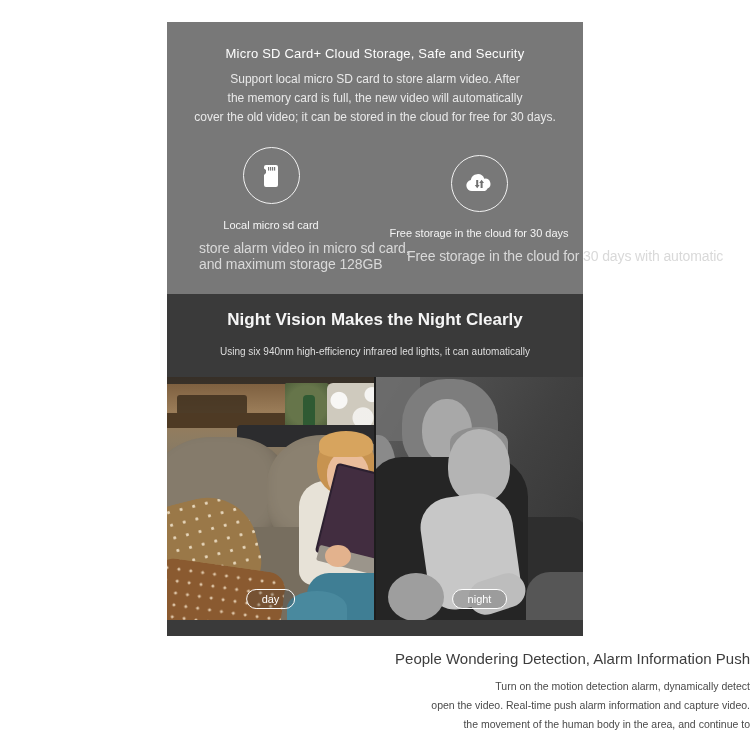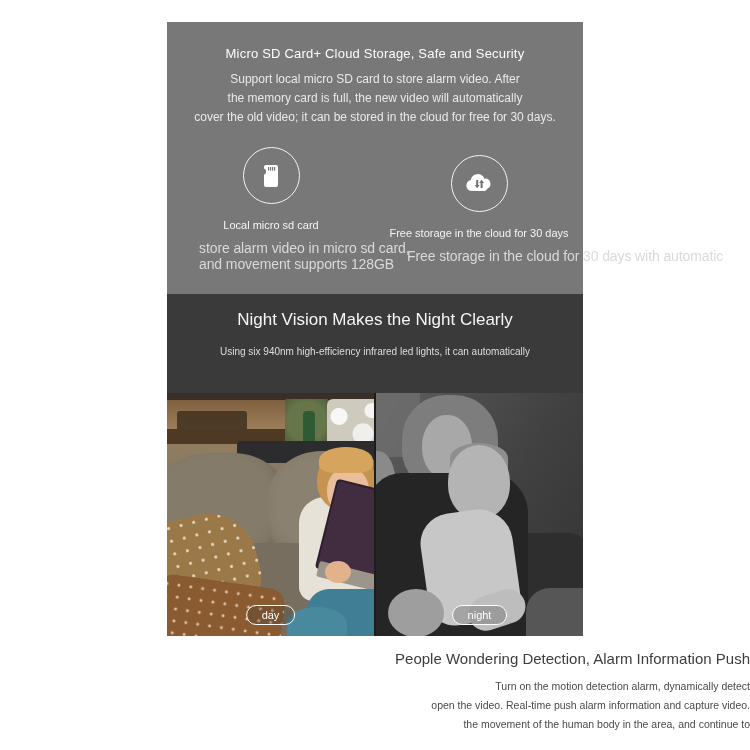--- a/index.html
+++ b/index.html
@@ -18,25 +18,25 @@
 
   .features { display: flex; margin-top: 20px; align-items: center; }
   .feature { width: 50%; text-align: center; }
   .icon-circle { width: 57px; height: 57px; margin: 0 auto; border: 1.5px solid #f2f2f2; border-radius: 50%; display: flex; align-items: center; justify-content: center; }
   .feature-label { margin-top: 15px; font-size: 11px; color: #f4f4f4; white-space: nowrap; }
   .feature-detail { margin-top: 9px; font-size: 14px; line-height: 16px; color: #d9d9d9; letter-spacing: -0.1px; margin-left: 32px; }
   .feature-detail div { white-space: nowrap; }
 
   
   .sec-night { position: relative; width: 100%; height: 342px; background: #3a3a3a; text-align: center; color: #fff; }
-  .sec-night h2 { padding-top: 16px; font-size: 17px; font-weight: 400; color: #f5f5f5; }
+  .sec-night h2 { padding-top: 16px; font-size: 17px; font-weight: 700; color: #f5f5f5; }
   .sec-night .para { margin-top: 12px; font-size: 10px; line-height: 19px; color: #dedede; }
 
   
-  .photo { position: absolute; left: 0; bottom: 0; width: 416px; height: 243px; display: flex; border-radius: 9px; }
+  .photo { position: absolute; left: 0; bottom: 16px; width: 416px; height: 243px; display: flex; border-radius: 9px; }
   .half { position: relative; width: 207px; height: 243px; overflow: hidden; }
   .photo .divider { width: 2px; height: 243px; background: #1d1d1d; }
   .shape { position: absolute; }
 
   
   .d-bg     { inset: 0; background: linear-gradient(180deg, #77593a 0%, #9a7c58 14%, #8d7c62 26%, #7d7466 40%, #7d7466 100%); }
   .d-top    { left: 0; top: 0; width: 100%; height: 7px; background: rgba(34,34,34,.75); }
   .d-shelf  { left: -6px; top: 36px; width: 130px; height: 15px; background: #4e3a24; border-radius: 3px; }
   .d-shelfitems { left: 10px; top: 18px; width: 70px; height: 20px; background: #3a2c1c; border-radius: 3px; opacity: .8; }
   .d-plant  { left: 118px; top: 6px; width: 48px; height: 56px; background: radial-gradient(circle at 45% 40%, #66754a 0 45%, #51603c 70%, transparent 72%); }
@@ -112,21 +112,21 @@
               <path fill="#ffffff" d="M11 4 h9 a2 2 0 0 1 2 2 v18 a2 2 0 0 1 -2 2 h-10 a2 2 0 0 1 -2 -2 v-10 l2 -2 v-3 l-2 -1.5 v-1.5 a2 2 0 0 1 2 -2 z"></path>
               <rect x="12" y="6" width="1.2" height="3.6" fill="#787878"></rect>
               <rect x="14" y="6" width="1.2" height="3.6" fill="#787878"></rect>
               <rect x="16" y="6" width="1.2" height="3.6" fill="#787878"></rect>
               <rect x="18" y="6" width="1.2" height="3.6" fill="#787878"></rect>
             </svg>
           </div>
           <div class="feature-label">Local micro sd card</div>
           <div class="feature-detail">
             <div>store alarm video in micro sd card,</div>
-            <div>and movement supports 128GB</div>
+            <div>and maximum storage 128GB</div>
           </div>
         </div>
 
         <div class="feature">
           <div class="icon-circle">
             <svg width="34" height="34" viewBox="0 0 34 34">
               <path fill="#ffffff" d="M10 24 a5.5 5.5 0 0 1 -1.2 -10.9 a7 7 0 0 1 13.5 -1.4 a5.2 5.2 0 0 1 3.2 9.8 a5 5 0 0 1 -2.5 2.5 z"></path>
               <path fill="#707070" d="M14.2 13 h2 v5 l1.4 0 l-2.4 3.2 l-2.4 -3.2 l1.4 0 z"></path>
               <path fill="#707070" d="M20.6 21 h-2 v-5 l-1.4 0 l2.4 -3.2 l2.4 3.2 l-1.4 0 z"></path>
             </svg>

